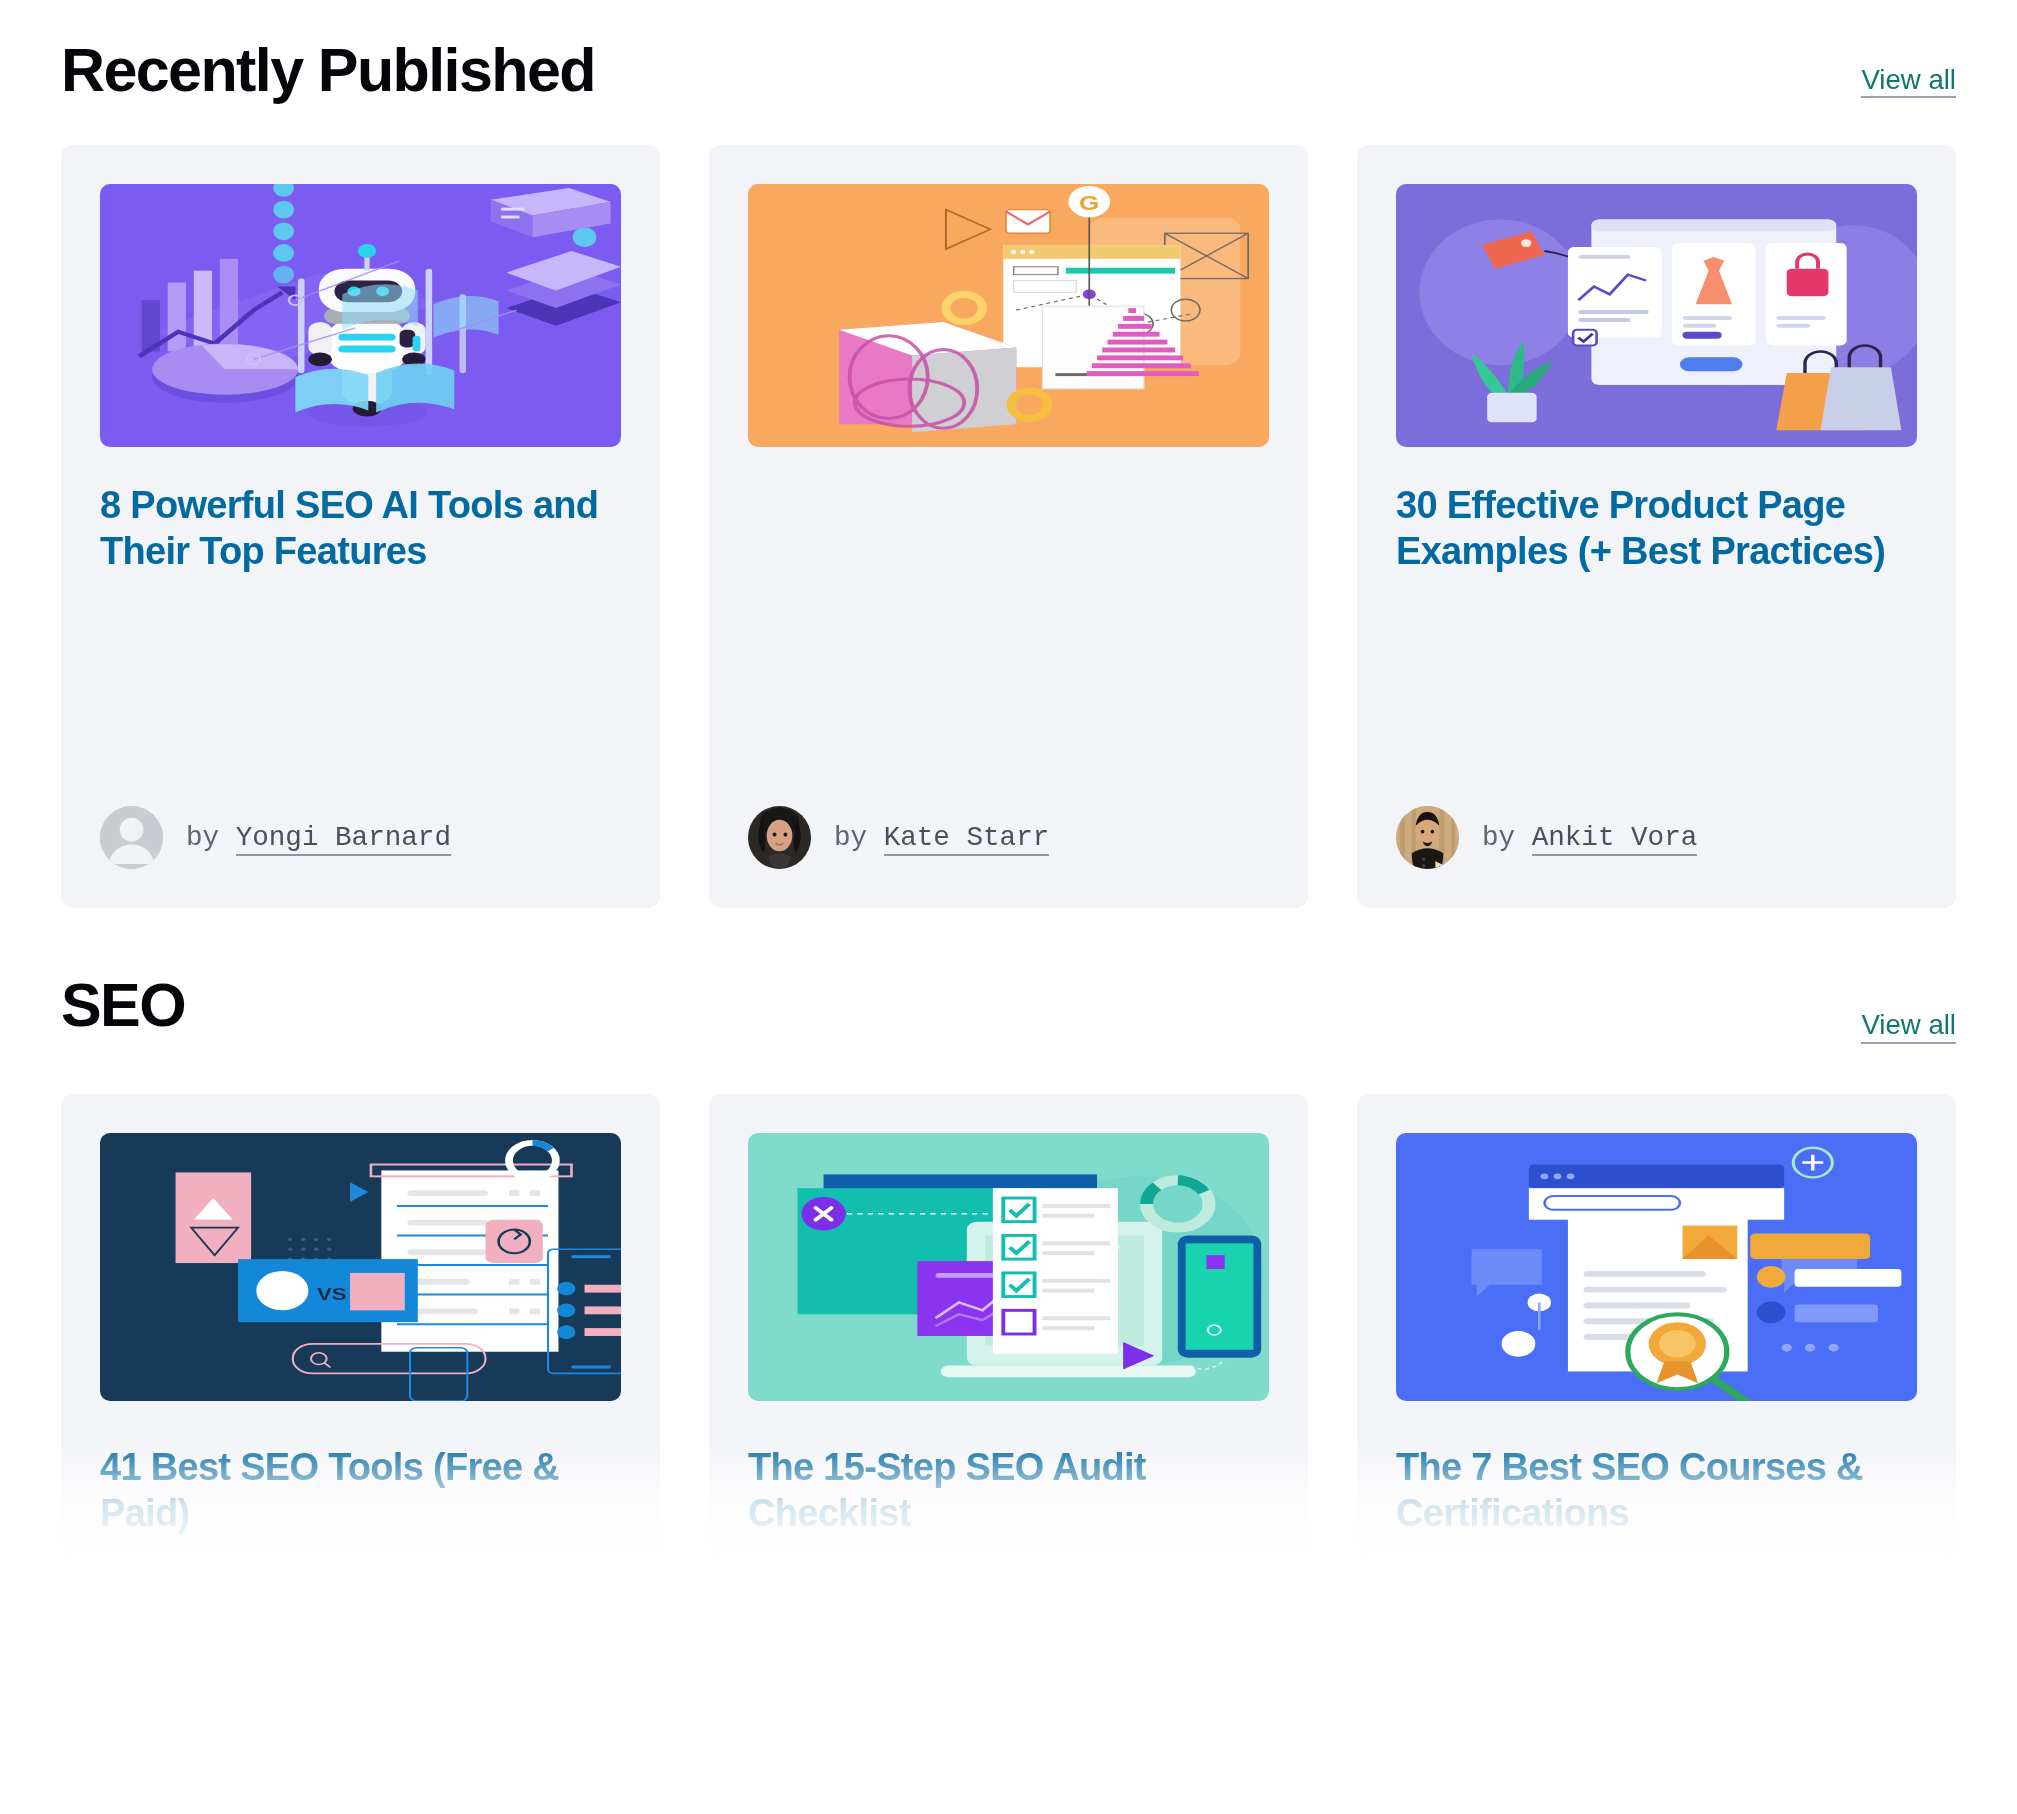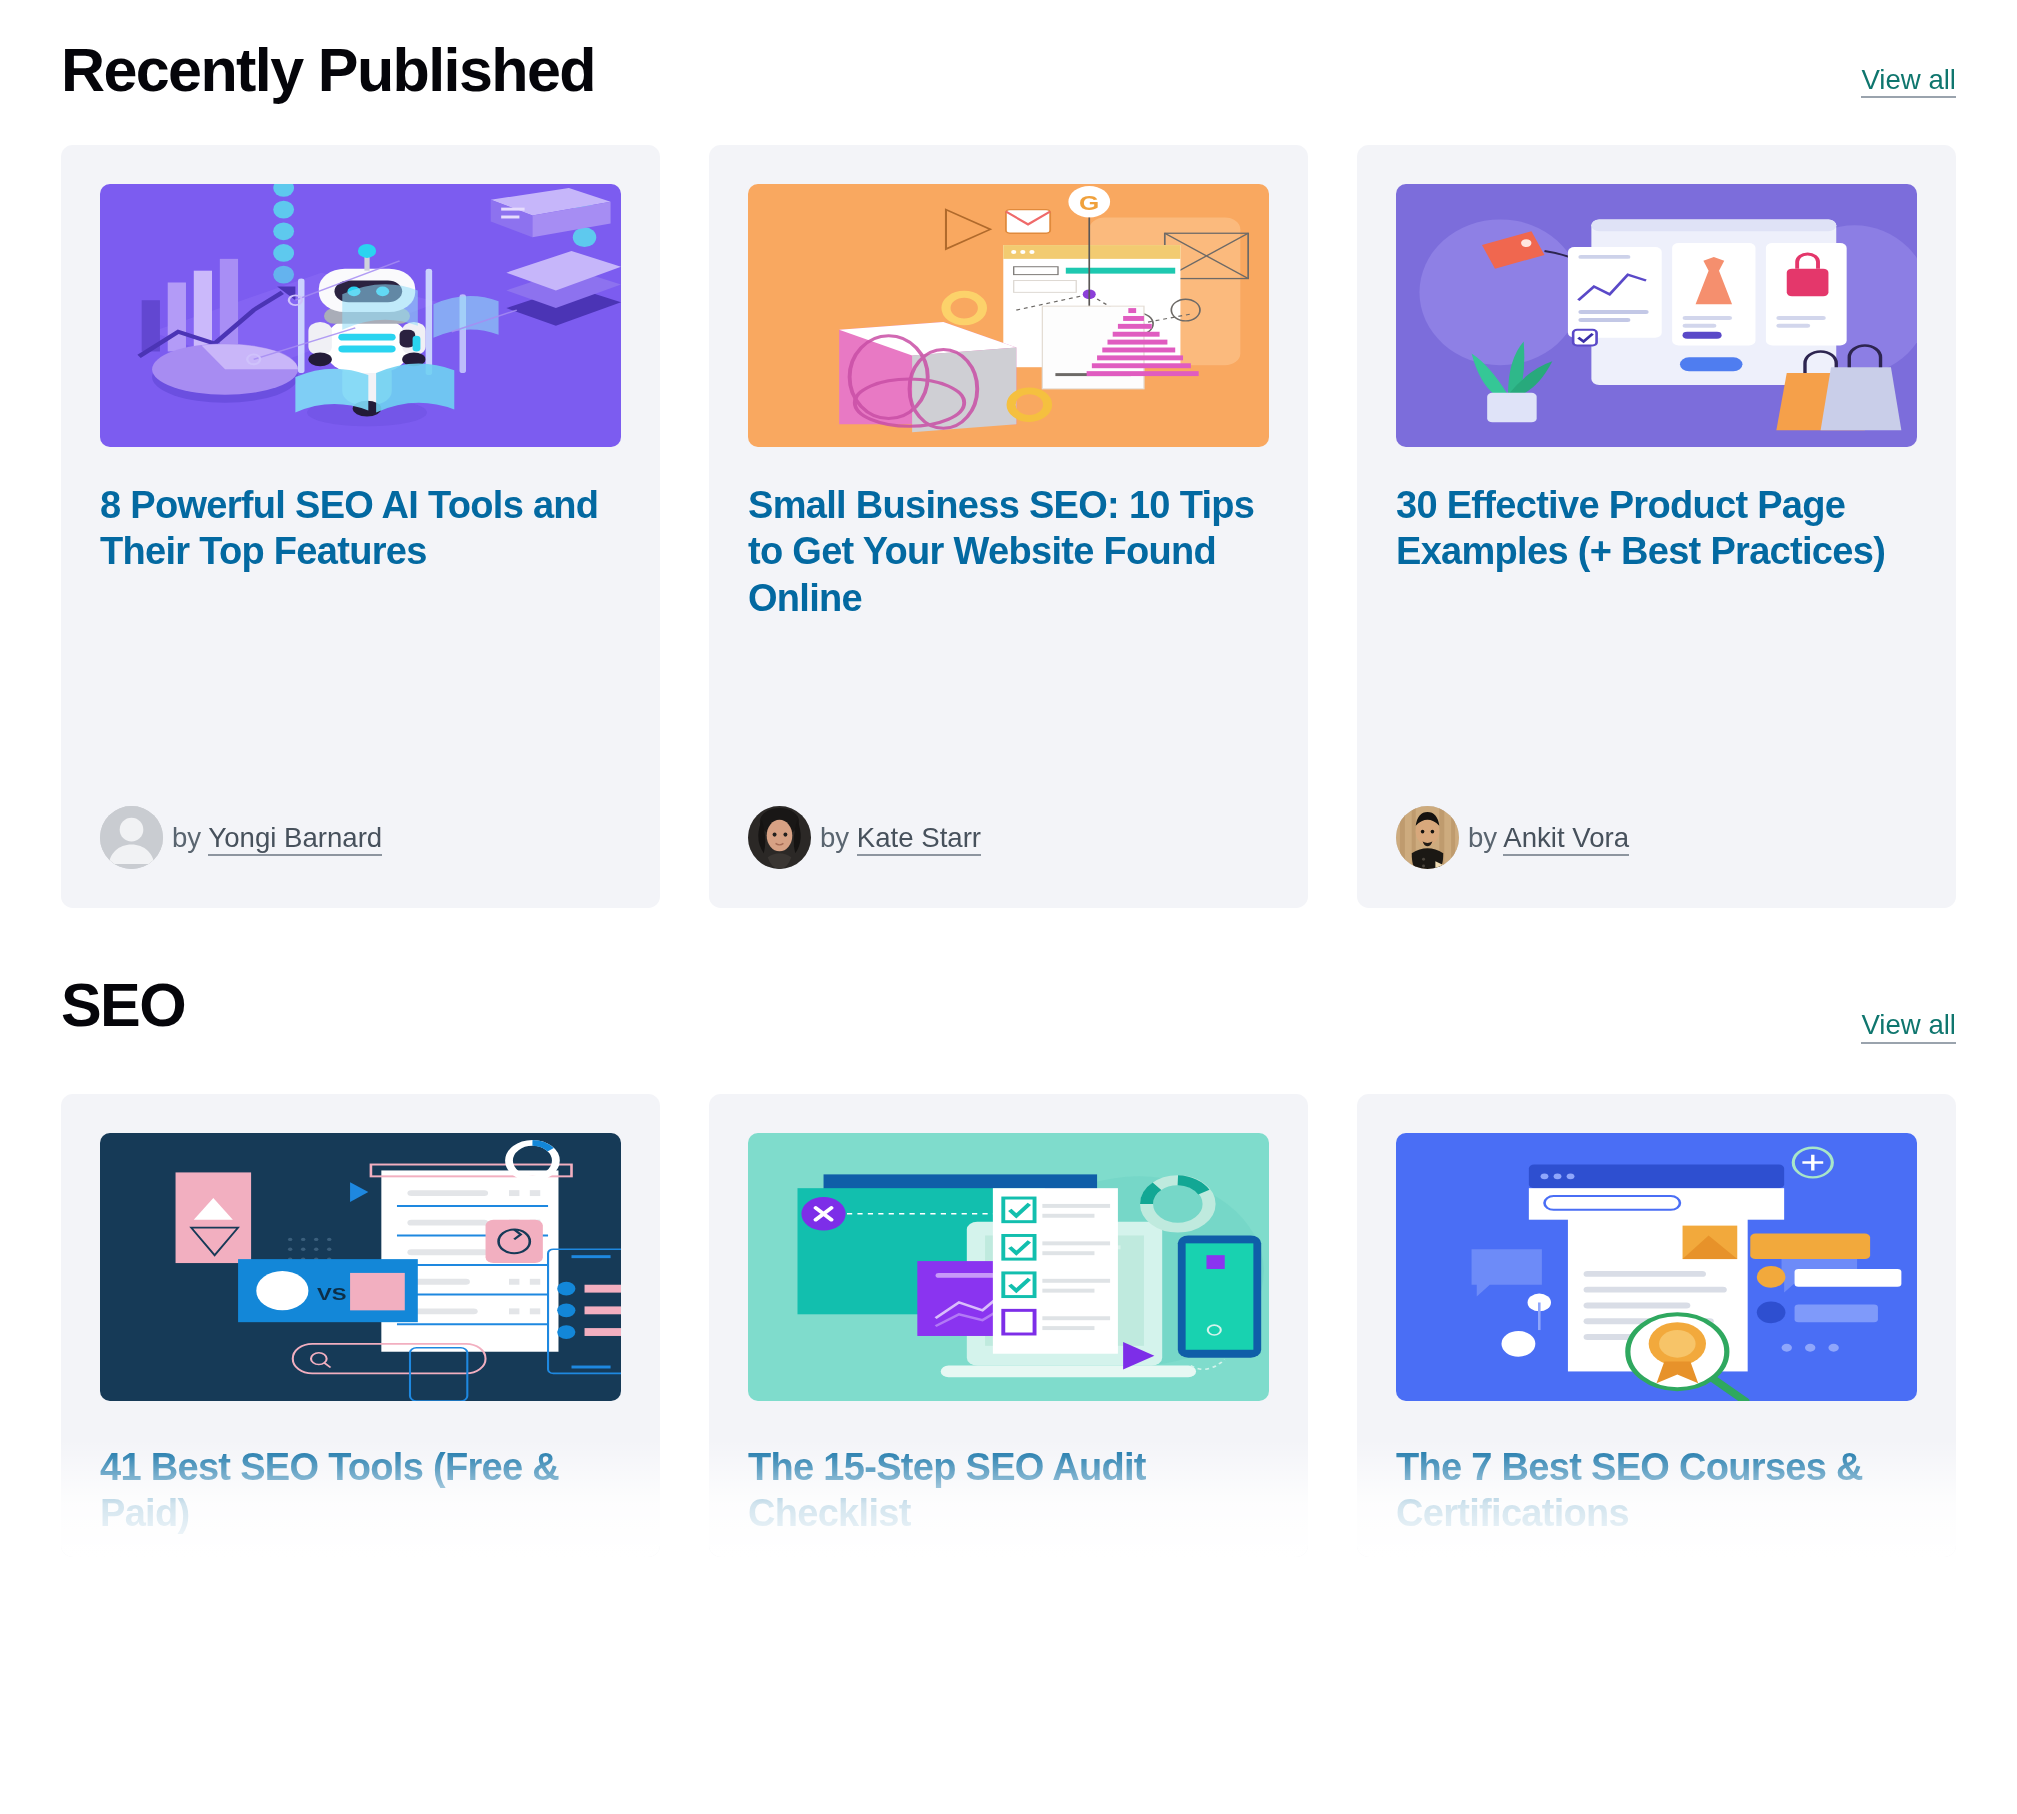--- a/index.html
+++ b/index.html
@@ -89,21 +89,22 @@
     line-height: 1.22;
     font-weight: 700;
     color: #0369a1;
     letter-spacing: -0.7px;
   }
 
   .byline {
     margin-top: auto;
     display: flex;
     align-items: center;
-    gap: 9px;
+    gap: 23px;
+    font-family: Liberation Mono, monospace;
   }
 
   .avatar {
     width: 63px; height: 63px;
     border-radius: 50%;
     flex: none;
     overflow: hidden;
     position: relative;
     background: #c9ccd1;
   }
@@ -312,21 +313,20 @@
                 <ellipse cx="108" cy="196" rx="30" ry="42"></ellipse>
                 <ellipse cx="150" cy="208" rx="26" ry="40"></ellipse>
                 <ellipse cx="124" cy="222" rx="42" ry="24"></ellipse>
               </g>
             </g>
 
             <circle cx="216" cy="224" r="14" fill="none" stroke="#f5c03f" stroke-width="7"></circle>
           </svg>
         </div>
       </div>
-      <h2 class="card-title">Small Business SEO: 10 Tips to Get Your Website Found Online</h2>
       <div class="byline">
         <div class="avatar">
           <svg viewBox="0 0 64 64">
             <rect width="64" height="64" fill="#2b2826"></rect>
             <ellipse cx="32" cy="16" rx="20" ry="14" fill="#191716"></ellipse>
             <ellipse cx="32" cy="30" rx="13" ry="16" fill="#d7a184"></ellipse>
             <path d="M14 14 q6 20 2 34 q-10 -14 -2 -34z" fill="#151312"></path>
             <path d="M50 14 q-6 20 -2 34 q10 -14 2 -34z" fill="#151312"></path>
             <path d="M20 52 q12 -8 24 0 q-4 12 -12 12 q-8 0 -12 -12z" fill="#3a3633"></path>
             <ellipse cx="27" cy="29" rx="2" ry="2.2" fill="#22201e"></ellipse>

